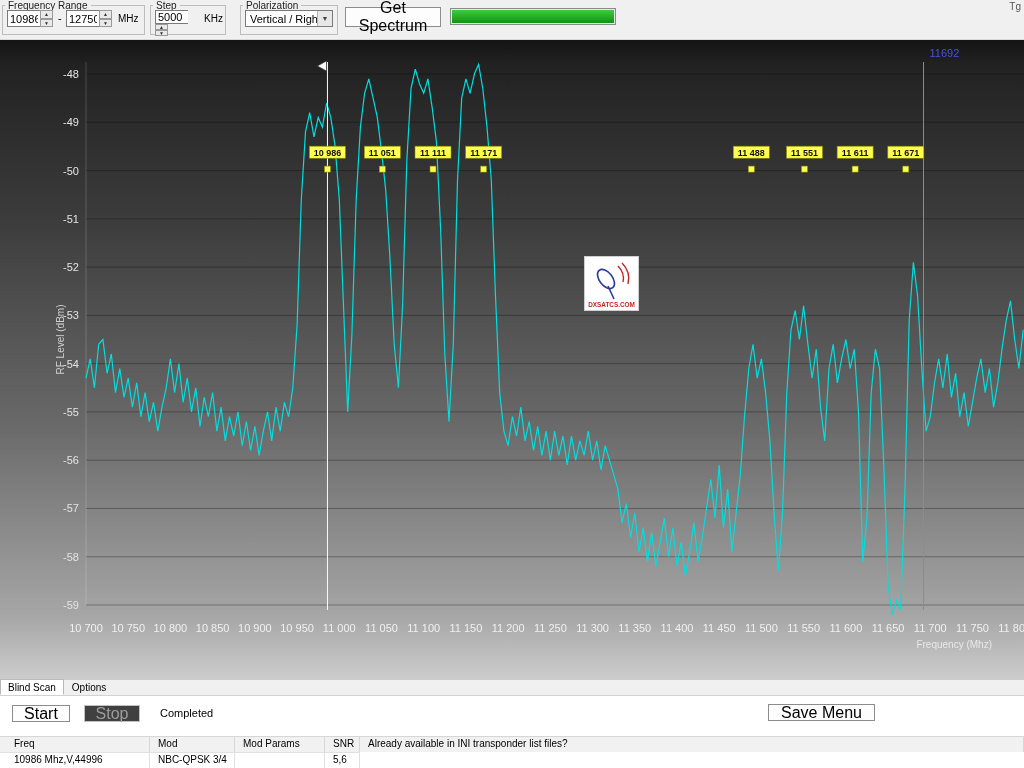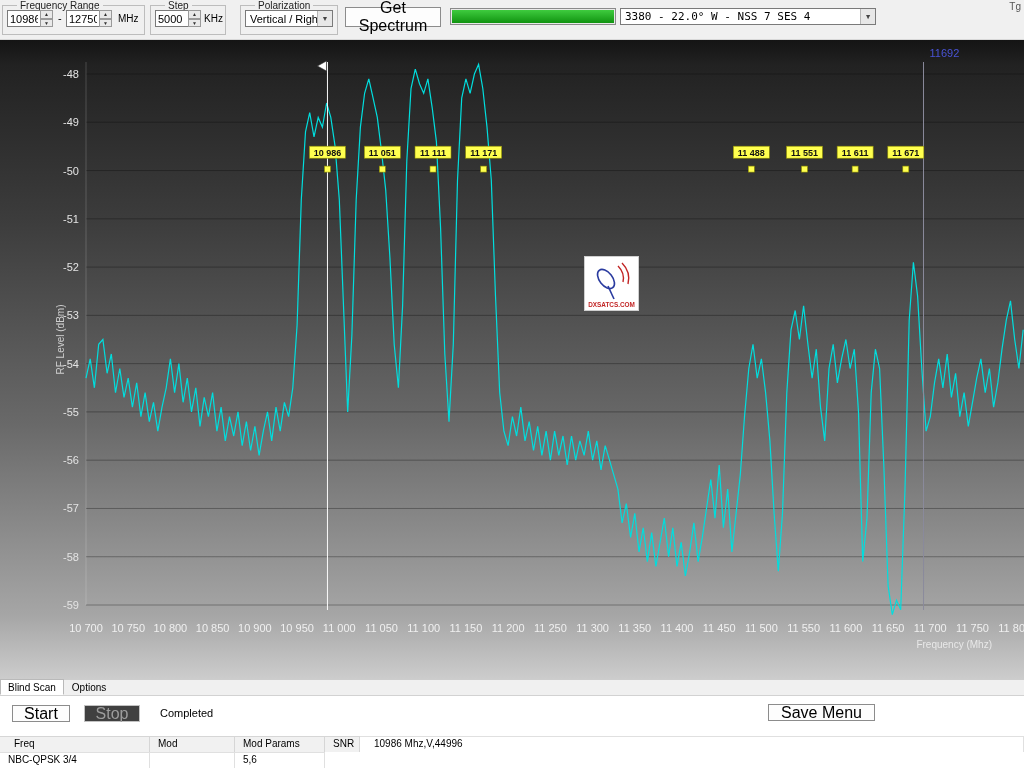--- a/index.html
+++ b/index.html
@@ -10,21 +10,21 @@
     background:#fff;
   }
   .screen { position:relative; width:1024px; height:768px; }
 
   
   .toolbar {
     position:absolute; top:0; left:0; width:1024px; height:40px;
     background:#f0f0f0; border-bottom:1px solid #d8d8d8;
   }
   fieldset.group {
-    position:absolute; margin:0; padding:12px; min-inline-size:0;
+    position:absolute; margin:0; padding:0; min-inline-size:0;
     border:1px solid #bdbdbd; background:transparent; height:34px; top:1px;
   }
   fieldset.group legend { font-size:10px; line-height:9px; padding:0 3px; margin-left:2px; color:#222; }
   .spin { position:absolute; display:flex; height:17px; }
   .spin input {
     width:33px; height:17px; border:1px solid #7a7a7a; border-right:none;
     font-size:11px; font-family:"Liberation Sans",sans-serif; padding:0 2px; background:#fff;
   }
   .spinbtns { display:flex; flex-direction:column; width:13px; height:17px; }
   .spinbtns button {
@@ -111,21 +111,21 @@
         <span class="spinbtns">
           <button>▲</button>
           <button>▼</button>
         </span>
       </span>
       <span class="unit" style="left:115px; top:3px;">MHz</span>
     </fieldset>
 
     <fieldset class="group" style="left:150px; width:76px;">
       <legend>Step</legend>
-      <span class="spin" style="left:4px; top:0;">
+      <span class="spin" style="left:4px; top:0;flex-direction:column;">
         <input value="5000" style="">
         <span class="spinbtns">
           <button>▲</button>
           <button>▼</button>
         </span>
       </span>
       <span class="unit" style="left:53px; top:3px;">KHz</span>
     </fieldset>
 
     <fieldset class="group" style="left:240px; width:98px;">
@@ -135,24 +135,20 @@
         <span class="combo-arrow">▼</span>
       </div>
     </fieldset>
 
     <button class="btn" style="left:345px; top:7px; width:96px; height:20px;">Get Spectrum</button>
 
     <div class="progress">
       <div class="progress-fill" style="width: 100%;"></div>
     </div>
 
-    <div class="combo mono" style="left:620px; top:8px; width:256px;">
-      <span class="combo-text">3380 - 22.0° W - NSS 7   SES 4</span>
-      <span class="combo-arrow">▼</span>
-    </div>
 
     <span class="corner-text">Tg</span>
   </div>
 
   <div class="plotwrap">
     <svg id="spectrum-svg" width="1024" height="640">
         <line x1="86" y1="34" x2="1024" y2="34" stroke="rgba(10,10,10,0.32)" stroke-width="1"></line>
         <text x="79" y="38" text-anchor="end" fill="#e3e3e3" font-size="11">-48</text>
         <line x1="86" y1="82.27272727272728" x2="1024" y2="82.27272727272728" stroke="rgba(10,10,10,0.32)" stroke-width="1"></line>
         <text x="79" y="86.27272727272728" text-anchor="end" fill="#e3e3e3" font-size="11">-49</text>
@@ -253,20 +249,21 @@
     <button class="btn" style="left:12px; top:25px; width:58px; height:17px;">Start</button>
     <button class="btn disabled" style="left:84px; top:25px; width:56px; height:17px;">Stop</button>
     <span class="status-text">Completed</span>
     <button class="btn" style="left:768px; top:24px; width:107px; height:17px;">Save Menu</button>
 
     <div class="scan-table">
       <div class="cell head first">Freq</div>
       <div class="cell head">Mod</div>
       <div class="cell head">Mod Params</div>
       <div class="cell head">SNR</div>
+      <div class="cell head">Already available in  INI  transponder list files?</div>
 
       <div class="cell first">10986 Mhz,V,44996</div>
       <div class="cell">NBC-QPSK 3/4</div>
       <div class="cell"></div>
       <div class="cell">5,6</div>
     </div>
   </div>
 
 </div>
 

